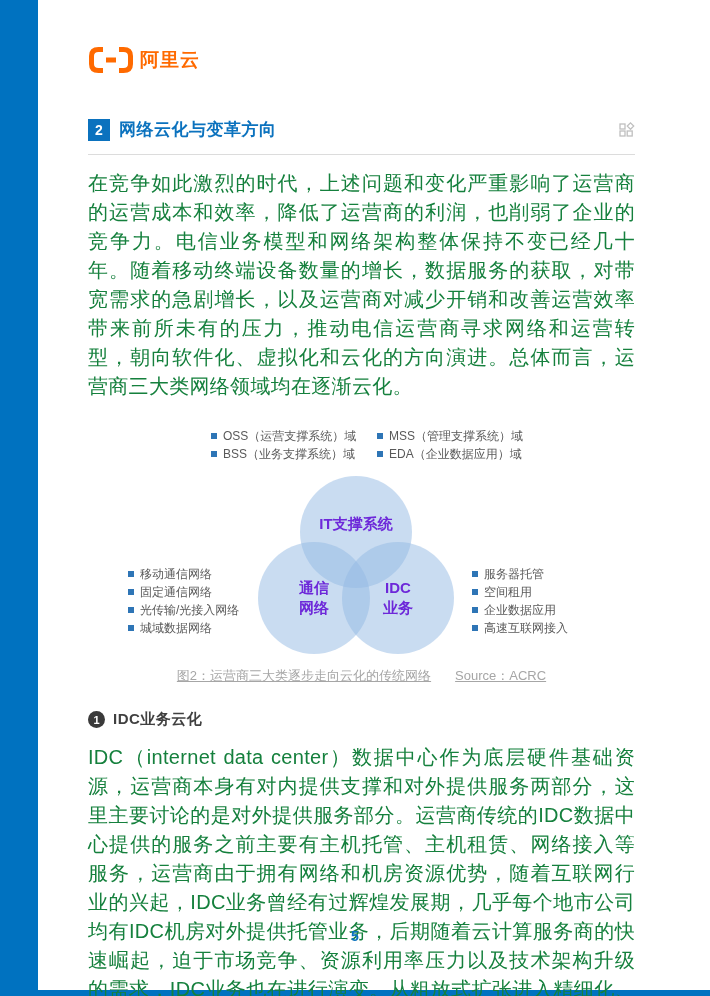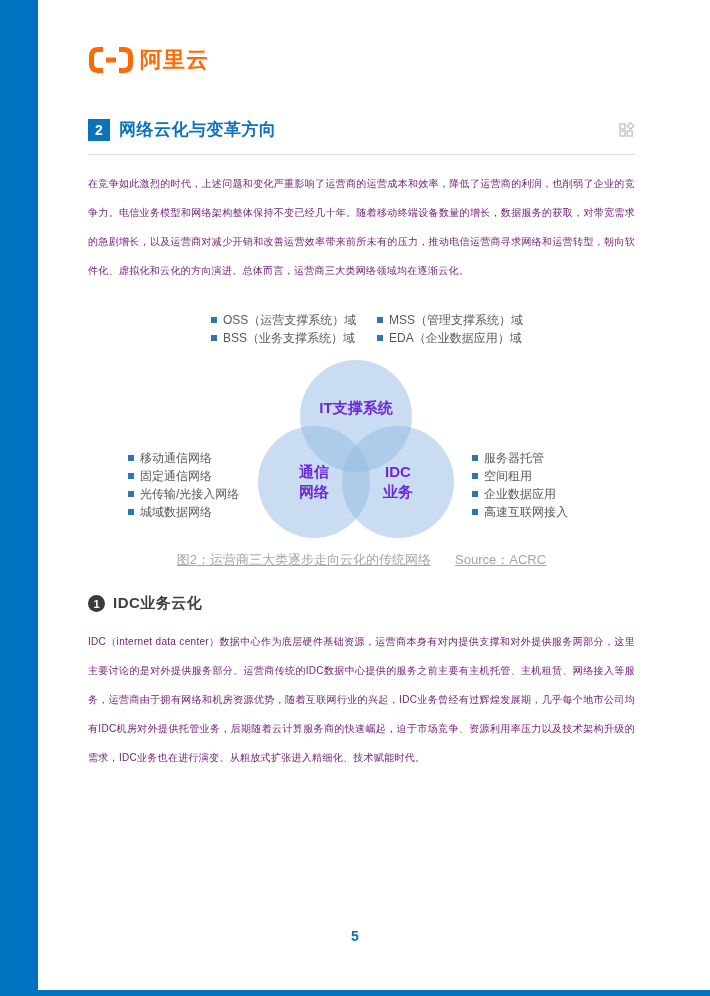--- a/index.html
+++ b/index.html
@@ -9,33 +9,33 @@
     font-family:"Liberation Sans","DejaVu Sans",sans-serif;
   }
   
   .left-strip{position:absolute;left:0;top:0;width:38px;height:100%;background:#0072C0;}
   .bottom-bar{position:absolute;left:0;bottom:0;width:100%;height:6px;background:#0072C0;}
   .content{position:absolute;left:88px;top:0;width:547px;}
 
   
   .logo-row{margin-top:45px;display:flex;align-items:center;height:30px;}
   .logo-mark{width:46px;height:28px;display:block;}
-  .logo-text{color:#FF6A00;font-size:22px;font-weight:bold;margin-left:6px;letter-spacing:1px;}
+  .logo-text{color:#FF6A00;font-size:19px;font-weight:bold;margin-left:6px;letter-spacing:1px;}
 
   
   .section-header{margin-top:43px;display:flex;align-items:center;
     border-bottom:1px solid #DCDCDC;padding-bottom:13px;}
   .section-num{width:22px;height:22px;background:#0B72BE;color:#fff;
     font-size:14px;font-weight:bold;display:flex;align-items:center;justify-content:center;}
   .section-title{color:#0B72BE;font-size:17px;font-weight:bold;margin-left:9px;letter-spacing:0.5px;}
   .header-spacer{flex:1;}
   .grid-icon{width:16px;height:16px;display:block;}
 
   
-  .para{margin-top:14px;font-size:10px;line-height:29px;color:#701a75;
+  .para{margin-top:14px;font-size:20px;line-height:29px;color:#15803d;
     text-align:justify;letter-spacing:0.3px;}
 
   
   .figure-area{position:relative;margin-top:26px;height:265px;}
   .legend-col{position:absolute;top:0;}
   .legend-col.col1{left:123px;}
   .legend-col.col2{left:289px;}
   .legend-row{display:flex;align-items:center;height:18px;}
   .sq-bullet{width:6px;height:6px;background:#2E75B6;flex:0 0 auto;}
   .legend-row span.lbl{margin-left:6px;font-size:12px;color:#595959;white-space:nowrap;}

